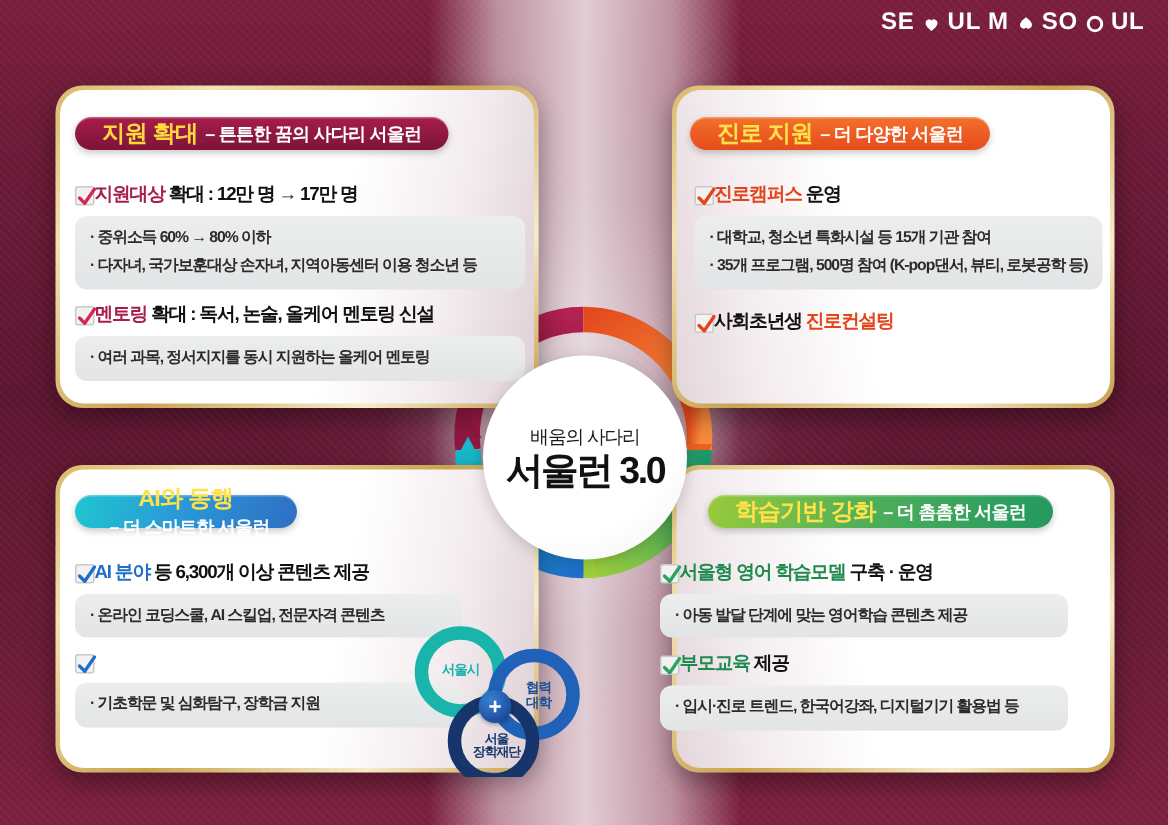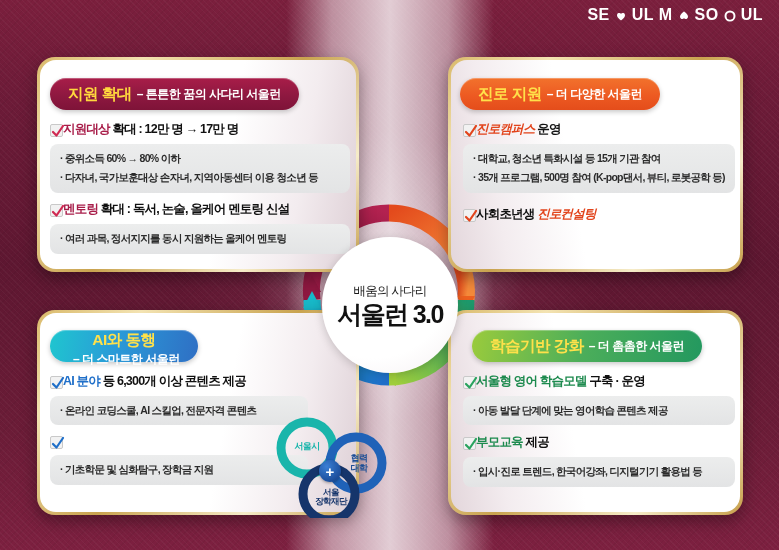--- a/index.html
+++ b/index.html
@@ -78,23 +78,23 @@
 
   
   .card.tl .card-inner { background: linear-gradient(100deg,#ffffff 0%,#ffffff 58%,#f3ecef 80%,#ded0d6 100%); }
   .card.tr .card-inner { background: linear-gradient(260deg,#ffffff 0%,#ffffff 58%,#f3ecef 82%,#e3d6db 100%); }
   .card.bl .card-inner { background: linear-gradient(100deg,#ffffff 0%,#ffffff 58%,#f3ecef 80%,#ded0d6 100%); }
   .card.br .card-inner { background: linear-gradient(260deg,#ffffff 0%,#ffffff 58%,#f3ecef 82%,#e3d6db 100%); }
 
   
   .pill {
     position: absolute;
-    height: 32px;
+    height: 22px;
     border-radius: 17px;
-    display: flex; align-items: center; justify-content: space-between;
+    display: flex; align-items: center; justify-content: center;
     padding: 0 18px;
     white-space: nowrap;
     box-shadow: 0 2px 5px rgba(0,0,0,0.22), inset 0 1px 0 rgba(255,255,255,0.28);
     z-index: 12;
   }
   .pill .strong { font-weight: 800; font-size: 15.5px; letter-spacing: -0.5px; }
   .pill .rest   { font-weight: 700; font-size: 12px; color:#fff; letter-spacing:-0.5px; margin-left: 5px; }
 
   .pill.p-tl { left: 50px;  top: 78px;  background: linear-gradient(180deg,#a81d49 0%, #8e1840 55%, #7e1338 100%); }
   .pill.p-tl .strong { color: #ffd83d; }
@@ -106,39 +106,39 @@
   .pill.p-br .strong { color: #ffe14a; }
 
   
   .content {
     position: absolute;
     z-index: 13;
   }
   .content.c-tl { left: 50px;  top: 122px; width: 300px; }
   .content.c-tr { left: 463px; top: 122px; width: 272px; }
   .content.c-bl { left: 50px;  top: 374px; width: 300px; }
-  .content.c-br { left: 463px; top: 374px; width: 272px; }
+  .content.c-br { left: 440px; top: 374px; width: 272px; }
 
   .bullet {
     display: flex; align-items: flex-start; 
     margin-bottom: 6px;
   }
   .check {
     flex: 0 0 auto; width: 13px; height: 13px; margin-top: 2px;
     border: 1px solid #c9c9c9; border-radius: 2px;
     background: #f2f2f2; position: relative;
   }
   .check svg { position: absolute; left: 0px; top: -2px; }
   .bullet-text {
     font-size: 12.5px; font-weight: 800; color: #111;
     line-height: 1.25; letter-spacing: -0.8px;
   }
   .bullet-text .hl { font-weight: 800; }
   .hl-crimson { color: #a81d49; }
-  .hl-orange  { color: #e2441c; font-style: italic; }
+  .hl-orange  { color: #e2441c; }
   .hl-blue    { color: #1f6fc9; }
   .hl-green   { color: #1d8a4e; }
 
   .subbox {
     background: linear-gradient(180deg,#eceded 0%, #e3e4e5 100%);
     border-radius: 8px;
     padding: 7px 10px 7px 10px;
     margin: 2px 0 9px 0;
   }
   .subline {

